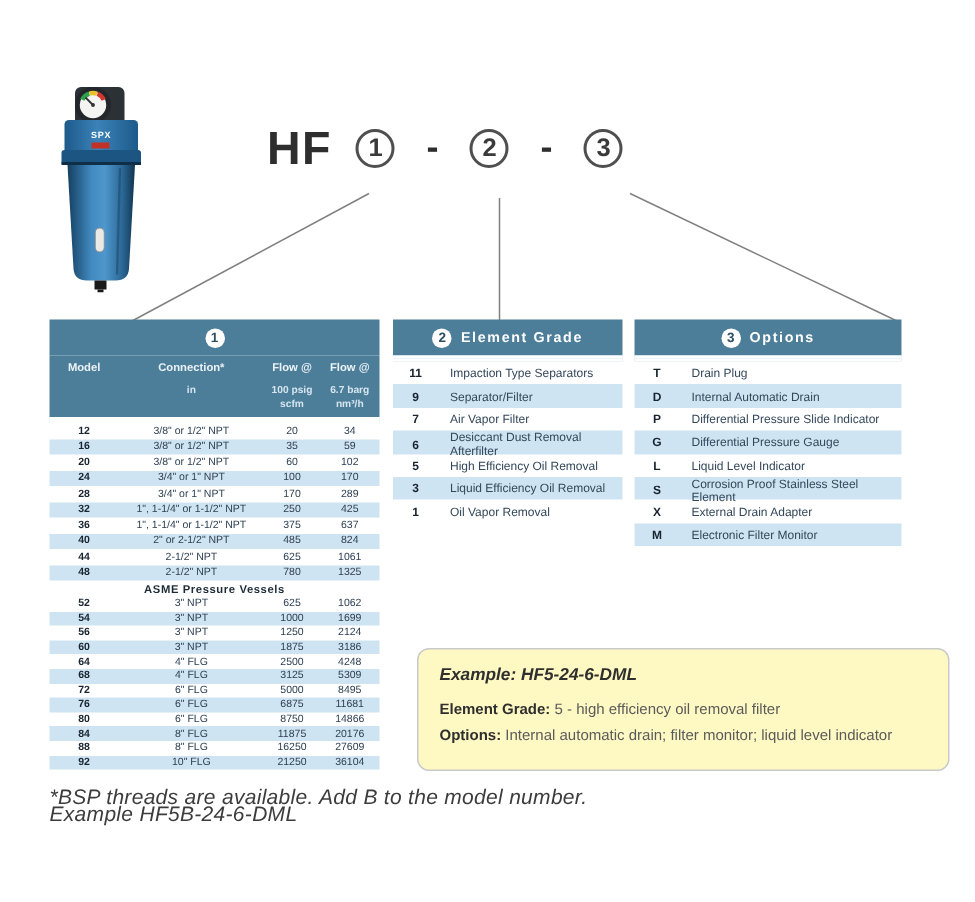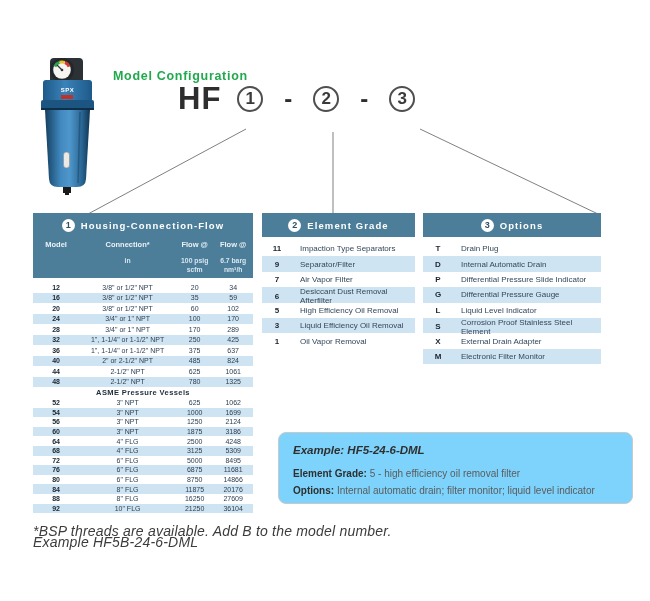--- a/index.html
+++ b/index.html
@@ -49,22 +49,22 @@
   
   .t2 { left:262px; top:213px; width:153px; }
   .t3 { left:423px; top:213px; width:178px; }
   .list-rows .lrow { display:grid; grid-template-columns:30px 1fr; height:15.4px; align-items:center;
                      font-size:8px; color:#33475a; }
   .list-rows .lrow:nth-child(even) { background:#cfe4f2; }
   .lrow .code { font-weight:bold; text-align:center; color:#18242f; }
   .lrow .lbl  { text-align:left; padding-left:8px; }
 
   
-  .example { position:absolute; left:278px; top:432px; width:355px; height:72px; z-index:2;
-             background:#7dd3fc; border:1px solid #c9c9c9; border-radius:8px;
+  .example { position:absolute; left:278px; top:432px; width:355px; height:82px; z-index:2;
+             background:#fef9c3; border:1px solid #c9c9c9; border-radius:8px;
              padding:11px 14px; font-size:10px; color:#5b5b5b; }
   .example .title { font-size:11.5px; font-weight:bold; font-style:italic; color:#2f2f2f;
                     margin-bottom:10px; }
   .example .line { line-height:16.5px; }
   .example .lab { font-weight:bold; color:#2f2f2f; }
 
   
   .footnote { position:absolute; left:33px; top:526px; font-size:14px; font-style:italic;
               color:#3c3c3c; line-height:10.5px; letter-spacing:.2px; }
 
@@ -111,41 +111,39 @@
     <path d="M 15,65 L 60,65 L 56,134 Q 55.5,142 47,142 L 28,142 Q 19.5,142 19,134 Z" fill="url(#bodyGrad)"></path>
     <line x1="25" y1="67" x2="27" y2="138" stroke="#0f3а55" stroke-opacity="0.35" stroke-width="1.5"></line>
     <line x1="50" y1="67" x2="48" y2="138" stroke="#0c2e48" stroke-opacity="0.35" stroke-width="1.5"></line>
 
     <rect x="33.5" y="107" width="6" height="16" rx="3" fill="#e9e9e6" stroke="#8a8a8a" stroke-width="0.6"></rect>
 
     <rect x="33" y="142" width="8" height="6" fill="#1a1a1a"></rect>
     <rect x="35" y="148" width="4" height="2" fill="#1a1a1a"></rect>
   </svg>
 
-  <div class="model-config">Model Configuration</div>
 
   <div class="code-heading">
     <span class="code-prefix">HF</span>
     <span class="code-circle">1</span>
     <span class="code-dash">-</span>
     <span class="code-circle">2</span>
     <span class="code-dash">-</span>
     <span class="code-circle">3</span>
   </div>
 
   <svg class="lines" width="650" height="601">
     <line x1="246" y1="129" x2="88" y2="214" stroke="#808080" stroke-width="1"></line>
     <line x1="333" y1="132" x2="333" y2="214" stroke="#808080" stroke-width="1"></line>
     <line x1="420" y1="129" x2="598" y2="214" stroke="#808080" stroke-width="1"></line>
   </svg>
 
   <div class="tbl t1">
     <div class="tbl-titlebar">
       <span class="badge">1</span>
-      <span>Housing-Connection-Flow</span>
     </div>
     <div class="t1-colhead">
       <div class="t1-grid">
         <div class="c">
           <span class="l1">Model</span>
           <span class="l2"></span>
           <span class="l3"></span>
         </div>
         <div class="c">
           <span class="l1">Connection*</span>

